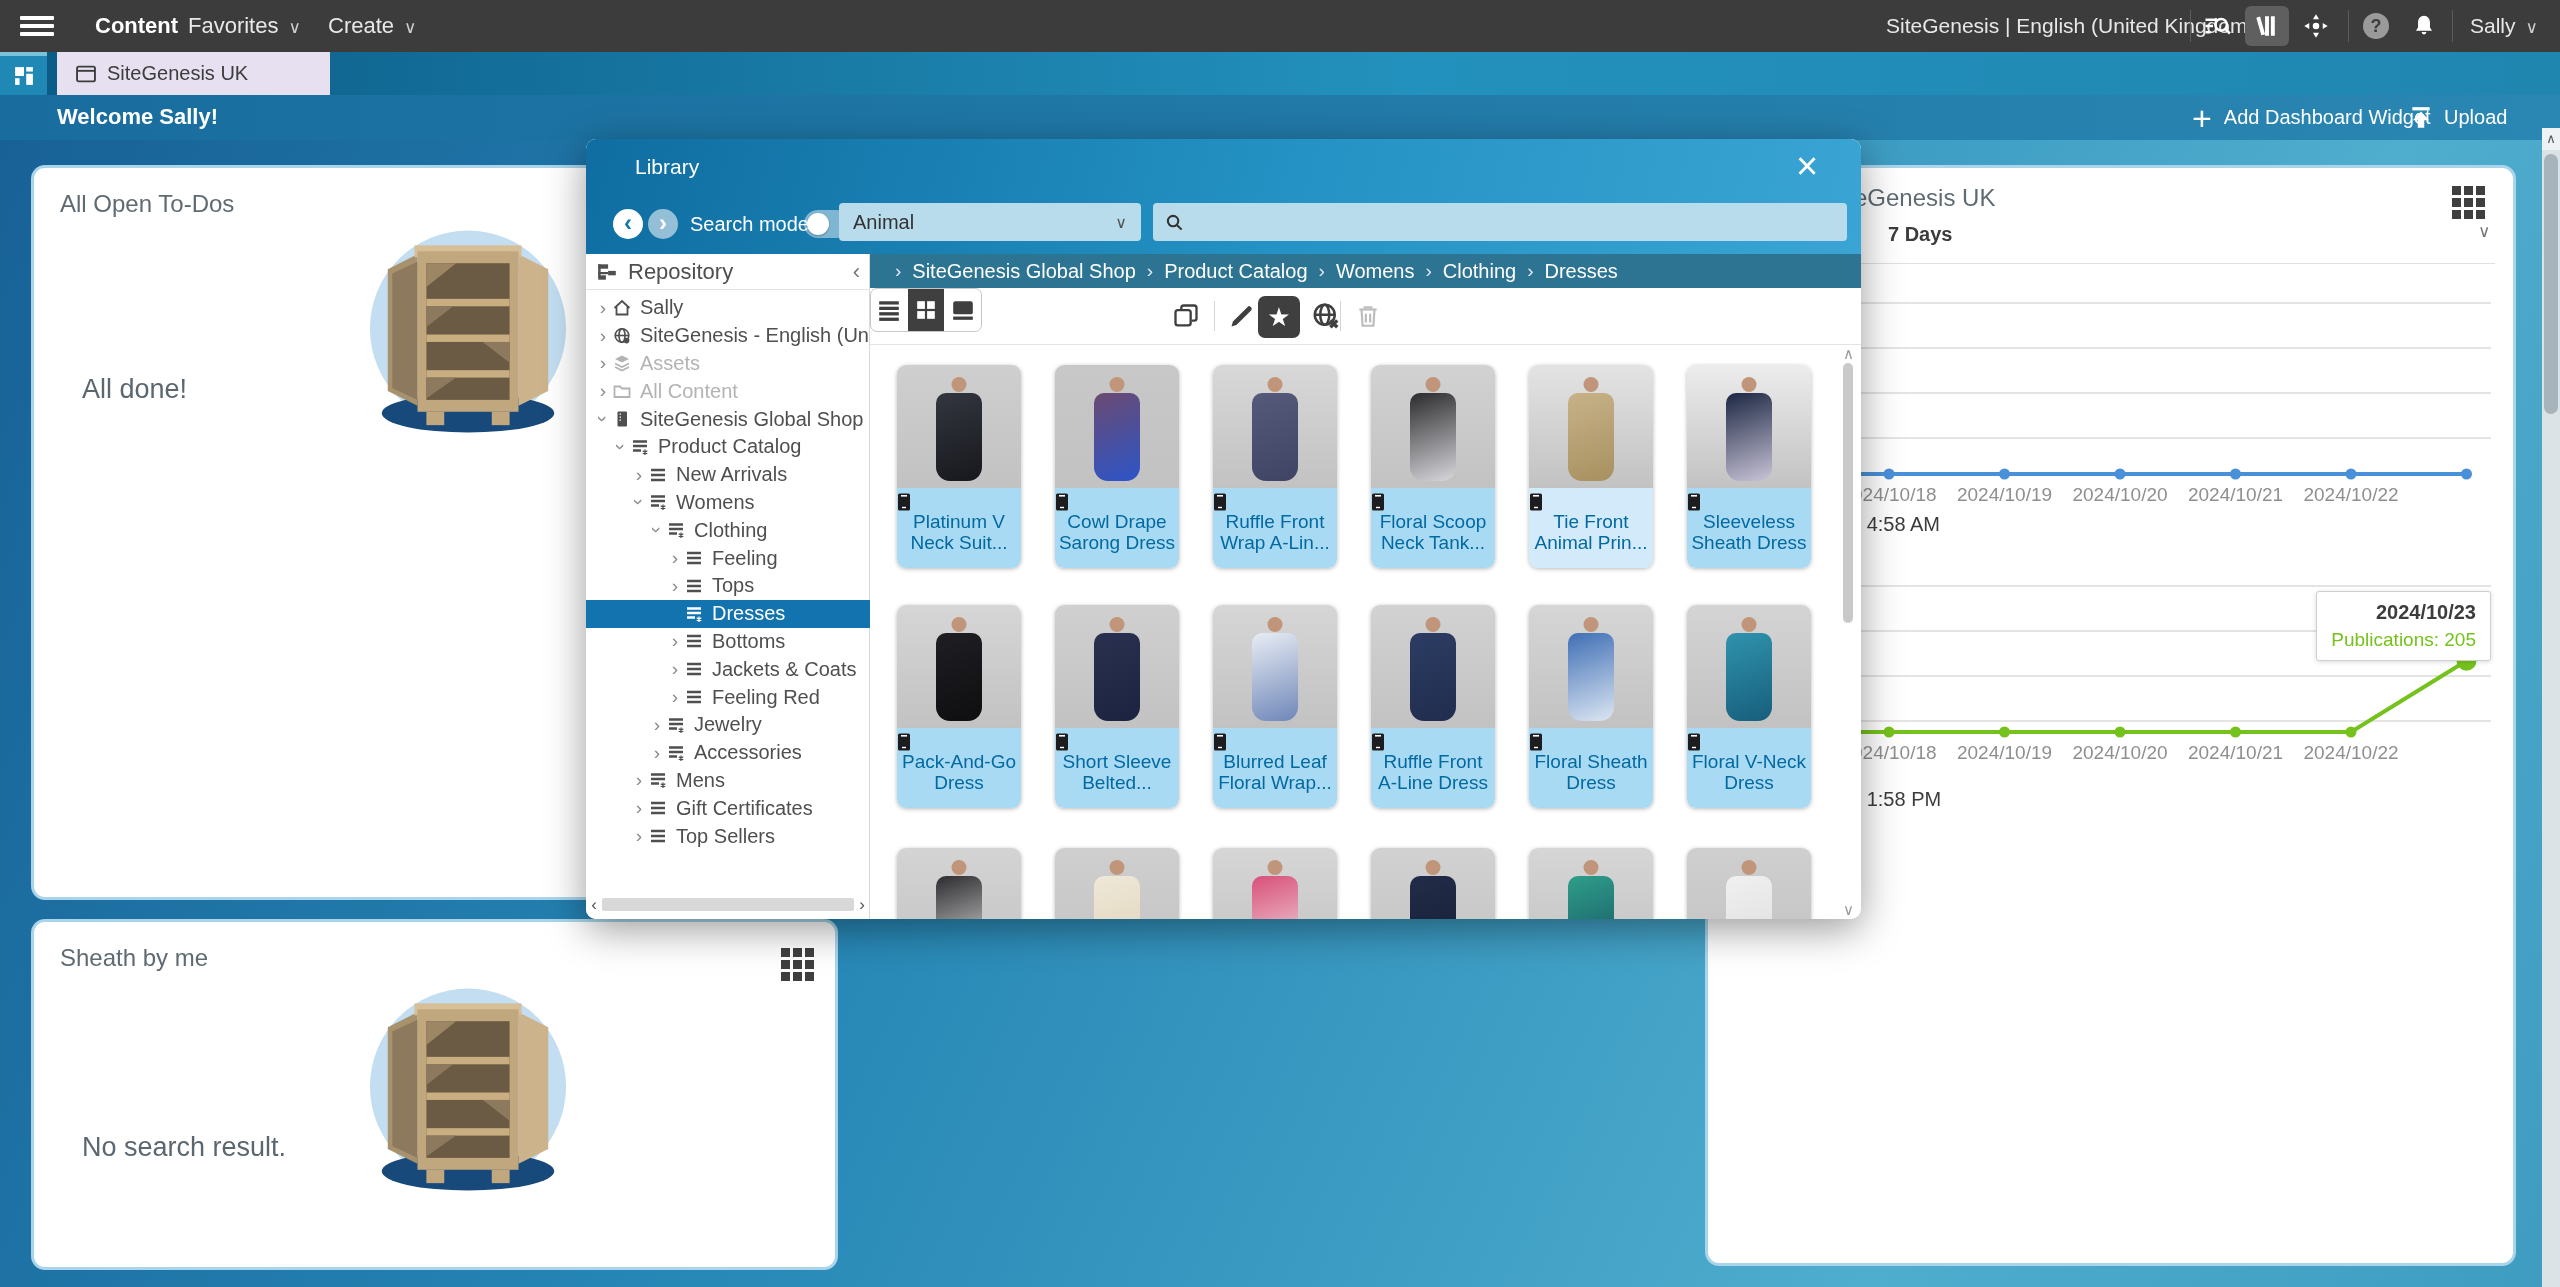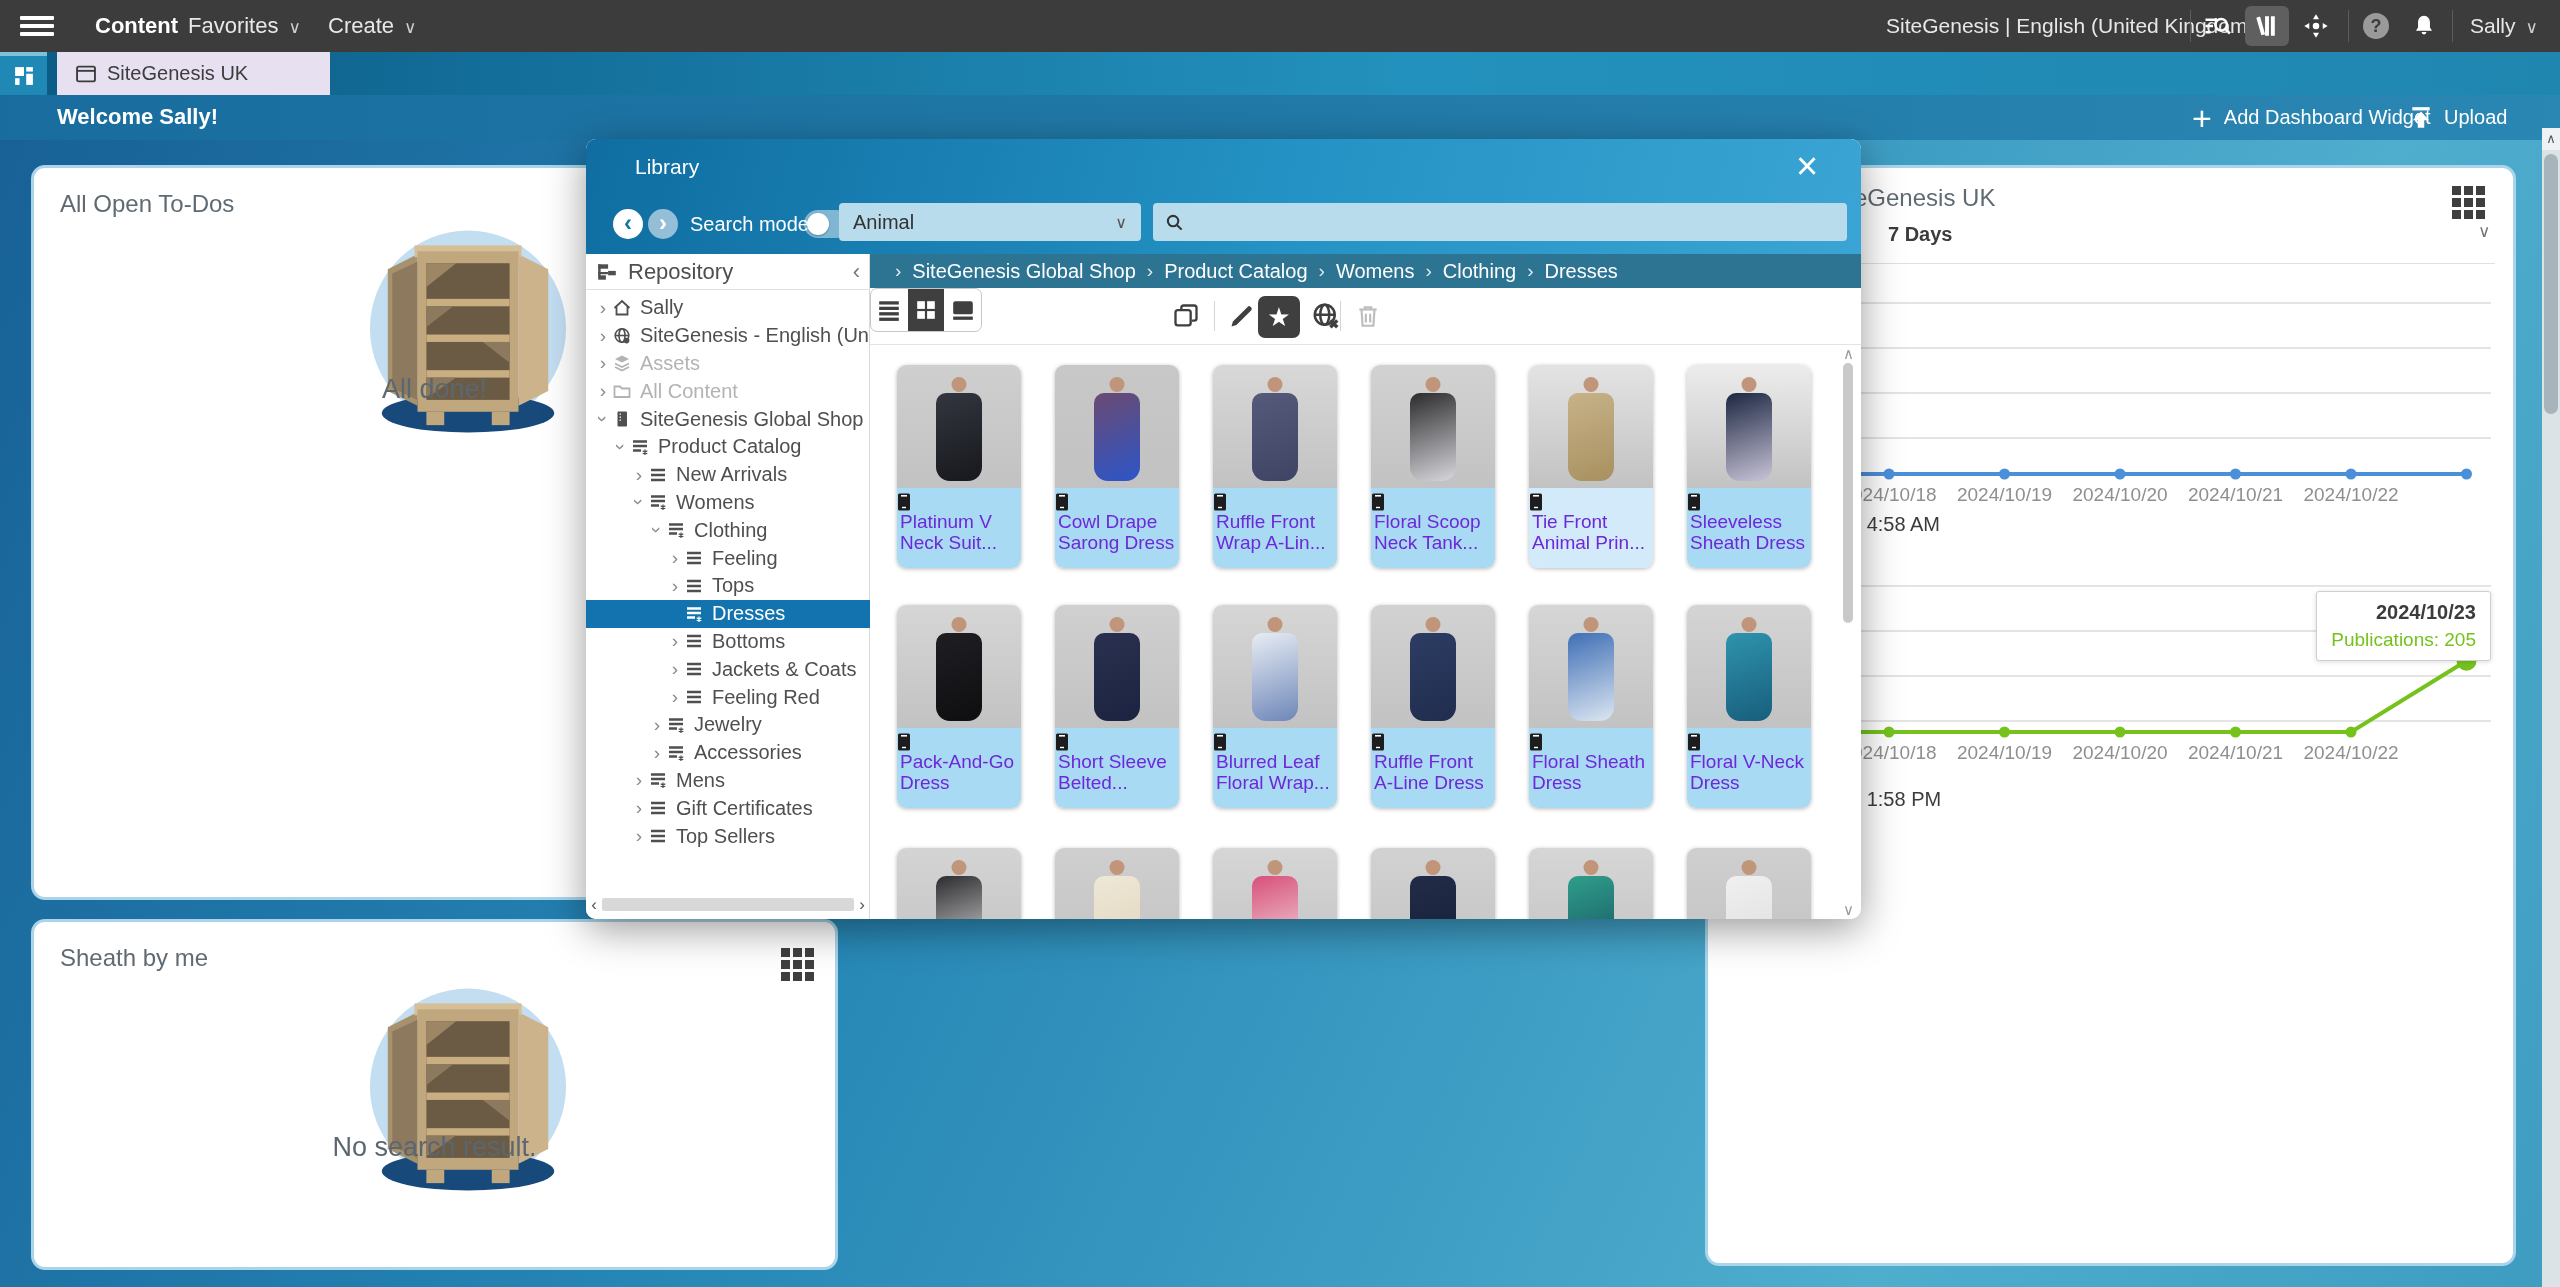--- a/index.html
+++ b/index.html
@@ -34,21 +34,21 @@
   
   .action-bar{left:0;top:95px;width:2560px;height:45px;
               background:linear-gradient(90deg,#186d9e,#2a86b2);color:#fff;}
   .welcome{left:57px;top:9px;font-size:22px;font-weight:bold;}
   .act-btn{top:0;height:45px;display:flex;align-items:center;color:#fff;font-size:20px;cursor:pointer;}
   .act-btn .plus{font-size:34px;font-weight:300;margin-right:12px;line-height:40px;}
 
   
   .card{background:#fff;border:3px solid #a9d4ea;border-radius:14px;}
   .card-title{font-size:24px;color:#5f6b73;}
-  .empty-text{font-size:27px;color:#5b6770;text-align:center;}
+  .empty-text{font-size:27px;color:#5b6770;text-align:left;margin-left:48px;}
   .grid-ico{display:grid;grid-template-columns:repeat(3,9px);grid-gap:3px;cursor:pointer;}
   .grid-ico div{width:9px;height:9px;background:#3f3f3f;}
 
   
   .period{font-size:20px;font-weight:bold;color:#3c3c3c;}
   .divline{height:1px;background:#e0e0e0;}
   .ts{font-size:20px;color:#3c3c3c;}
   .tooltip{background:#fff;border:1px solid #cfcfcf;border-radius:3px;box-shadow:0 1px 5px rgba(0,0,0,.15);
            padding:9px 14px;text-align:right;}
   .tt-date{font-size:20px;font-weight:bold;color:#3c3c3c;}
@@ -113,21 +113,21 @@
   .vseg{width:37.3px;display:flex;align-items:center;justify-content:center;cursor:pointer;color:#3f3f3f;}
   .vseg.active{background:#3f3f3f;color:#fff;}
 
   
   .tile{position:absolute;width:124px;border-radius:9px;box-shadow:0 1px 4px rgba(0,0,0,.28);cursor:pointer;}
   .thumb{position:relative;height:123px;border-radius:9px 9px 0 0;overflow:hidden;}
   .head-dot{position:absolute;left:50%;top:12px;transform:translateX(-50%);width:15px;height:15px;
             border-radius:50%;background:#c09579;}
   .dress{position:absolute;left:50%;top:28px;transform:translateX(-50%);width:46px;height:88px;
          border-radius:10px 10px 14px 14px;}
-  .panel{height:80px;background:#a9daf3;border-radius:0 0 9px 9px;text-align:left;color:#6d28d9;}
+  .panel{height:80px;background:#a9daf3;border-radius:0 0 9px 9px;text-align:center;color:#0369a1;}
   .tile.lite .panel{background:#d2eaf9;}
   .panel .ticon{padding-top:5px;}
   .plabel{font-size:19px;line-height:21px;padding:0 3px;}
 
   
   .vscroll{left:1256px;top:206px;width:13px;height:574px;}
   .vthumb{position:absolute;left:1px;top:4px;width:10px;height:260px;background:#c9c9c9;border-radius:5px;}
   .varrow{position:absolute;left:0;width:13px;text-align:center;color:#9a9a9a;font-size:15px;}
 
   

